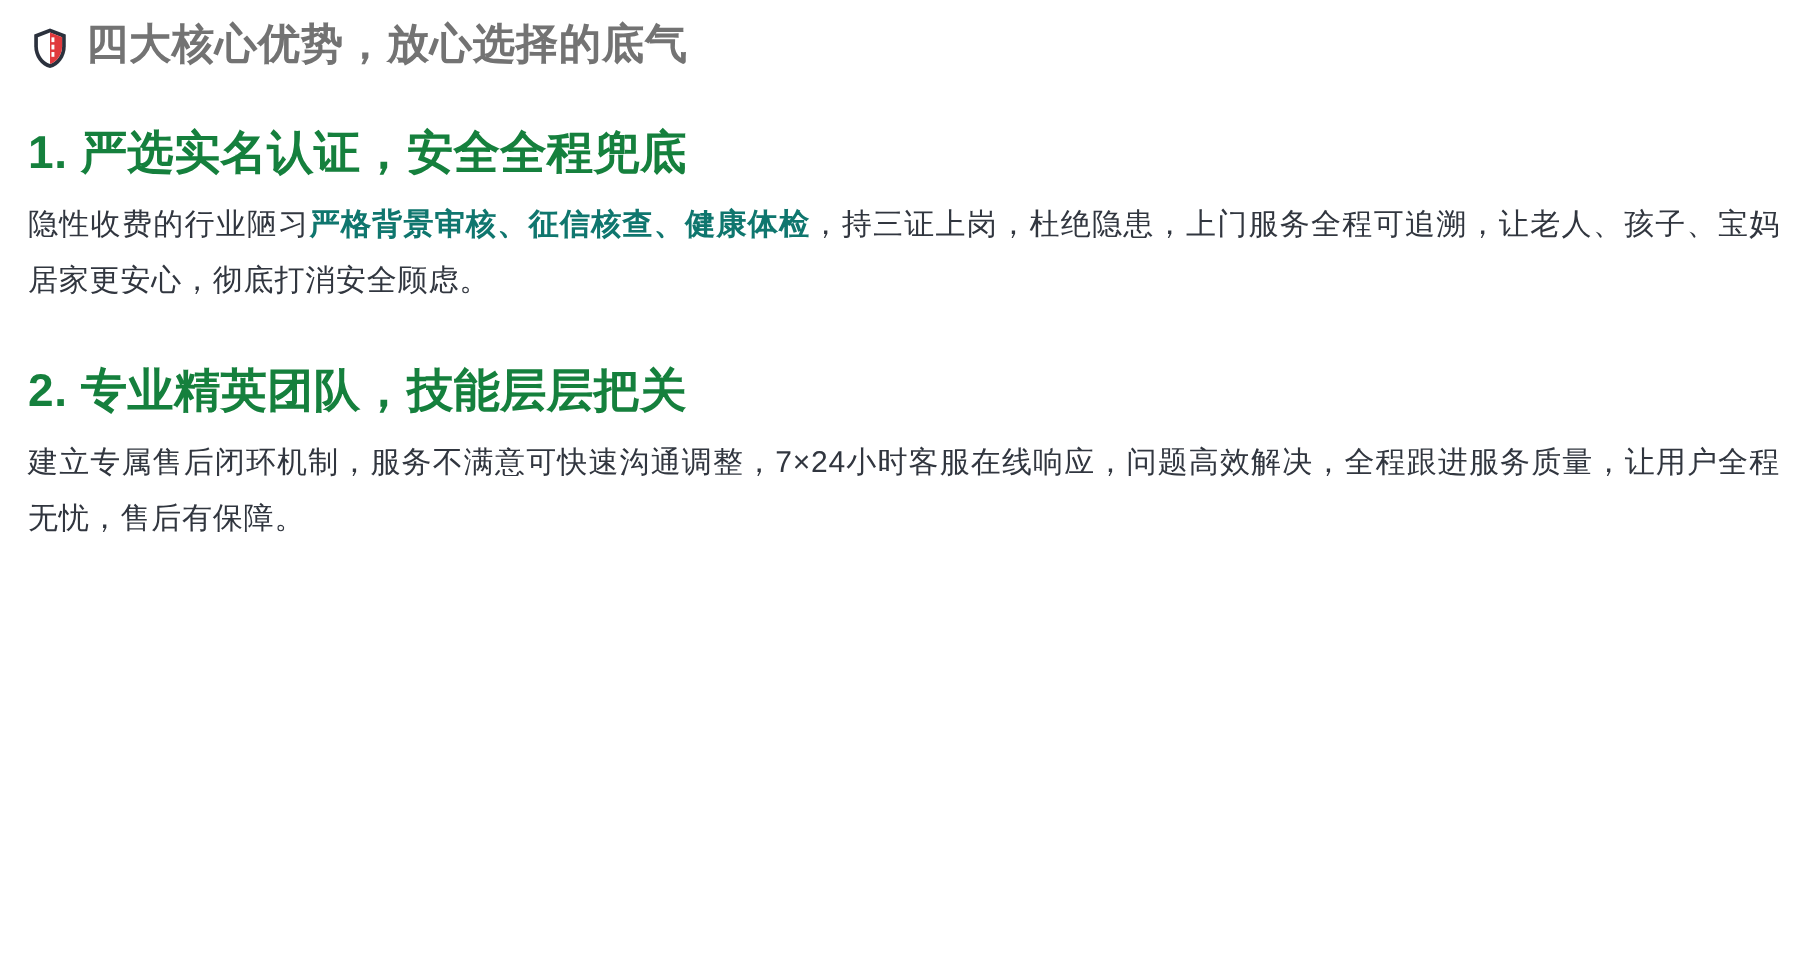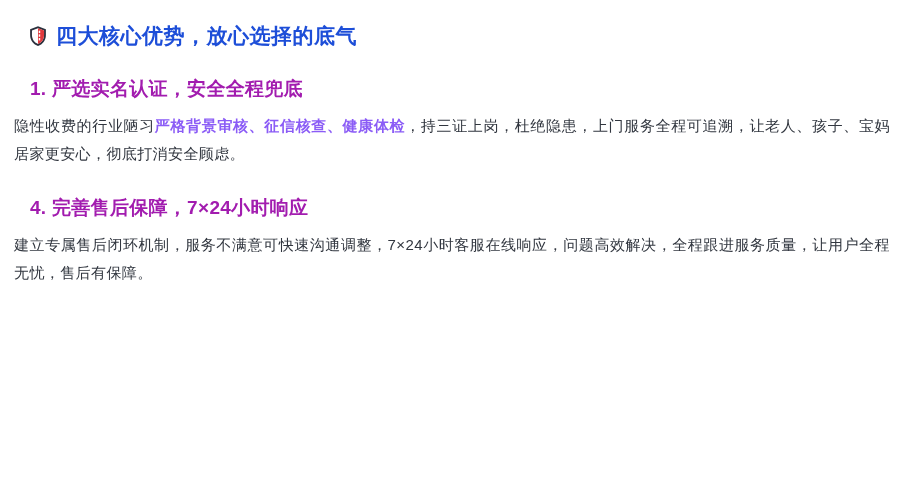--- a/index.html
+++ b/index.html
@@ -9,56 +9,56 @@
     height: 484px;
     background: #ffffff;
     font-family: "Liberation Sans", "DejaVu Sans", sans-serif;
     overflow: hidden;
   }
   .page {
     padding: 10px 14px 0 14px;
   }
   .page-title-row {
     display: flex;
-    align-items: center;
+    align-items: flex-end;
     gap: 7px;
-    margin: 13px;
+    margin: 0;
     font-size: 21px;
     line-height: 26px;
     font-weight: 700;
-    color: #1d4ed8;
+    color: #737373;
     letter-spacing: 0.5px;
   }
   .shield {
     display: inline-flex;
     align-items: center;
     justify-content: center;
     width: 22px;
     height: 24px;
     flex: 0 0 auto;
   }
   .section-heading {
-    margin: 27px 0 10px 16px;
-    font-size: 19px;
+    margin: 27px 0 10px 0;
+    font-size: 23px;
     line-height: 26px;
     font-weight: 700;
-    color: #a21caf;
+    color: #15803d;
     letter-spacing: 0.3px;
   }
   .section-paragraph {
     margin: 0;
     font-size: 15px;
     line-height: 28px;
     color: #31363f;
     text-align: justify;
     letter-spacing: 0.4px;
   }
   .section-paragraph strong {
     font-weight: 700;
-    color: #8b5cf6;
+    color: #0f766e;
   }
 </style>
 </head>
 <body>
 
 <div class="page">
 
   <h1 class="page-title-row">
     <span class="shield">
       <svg viewBox="0 0 24 24" width="22" height="22" aria-hidden="true">
@@ -72,21 +72,21 @@
     </span>
     <span>四大核心优势，放心选择的底气</span>
   </h1>
 
   <section>
     <h2 class="section-heading">1. 严选实名认证，安全全程兜底</h2>
     <p class="section-paragraph"><span>隐性收费的行业陋习</span><strong>严格背景审核、征信核查、健康体检</strong><span>，持三证上岗，杜绝隐患，上门服务全程可追溯，让老人、孩子、宝妈居家更安心，彻底打消安全顾虑。</span></p>
   </section>
 
   <section>
+    <h2 class="section-heading">2. 专业精英团队，技能层层把关</h2>
   </section>
 
 
   <section>
-    <h2 class="section-heading">4. 完善售后保障，7×24小时响应</h2>
     <p class="section-paragraph"><span>建立专属售后闭环机制，服务不满意可快速沟通调整，7×24小时客服在线响应，问题高效解决，全程跟进服务质量，让用户全程无忧，售后有保障。</span><strong></strong><span></span></p>
   </section>
 
 </div>
 
 </body></html>

